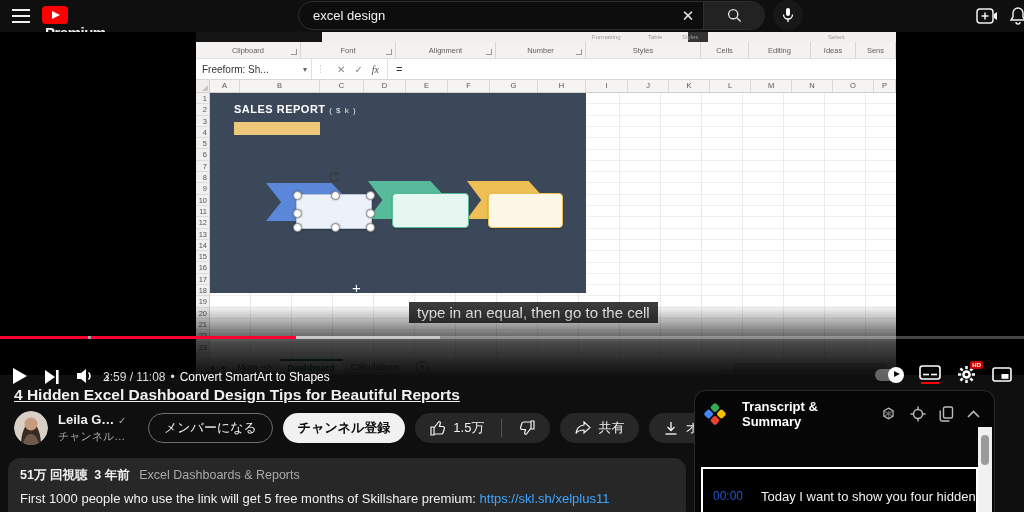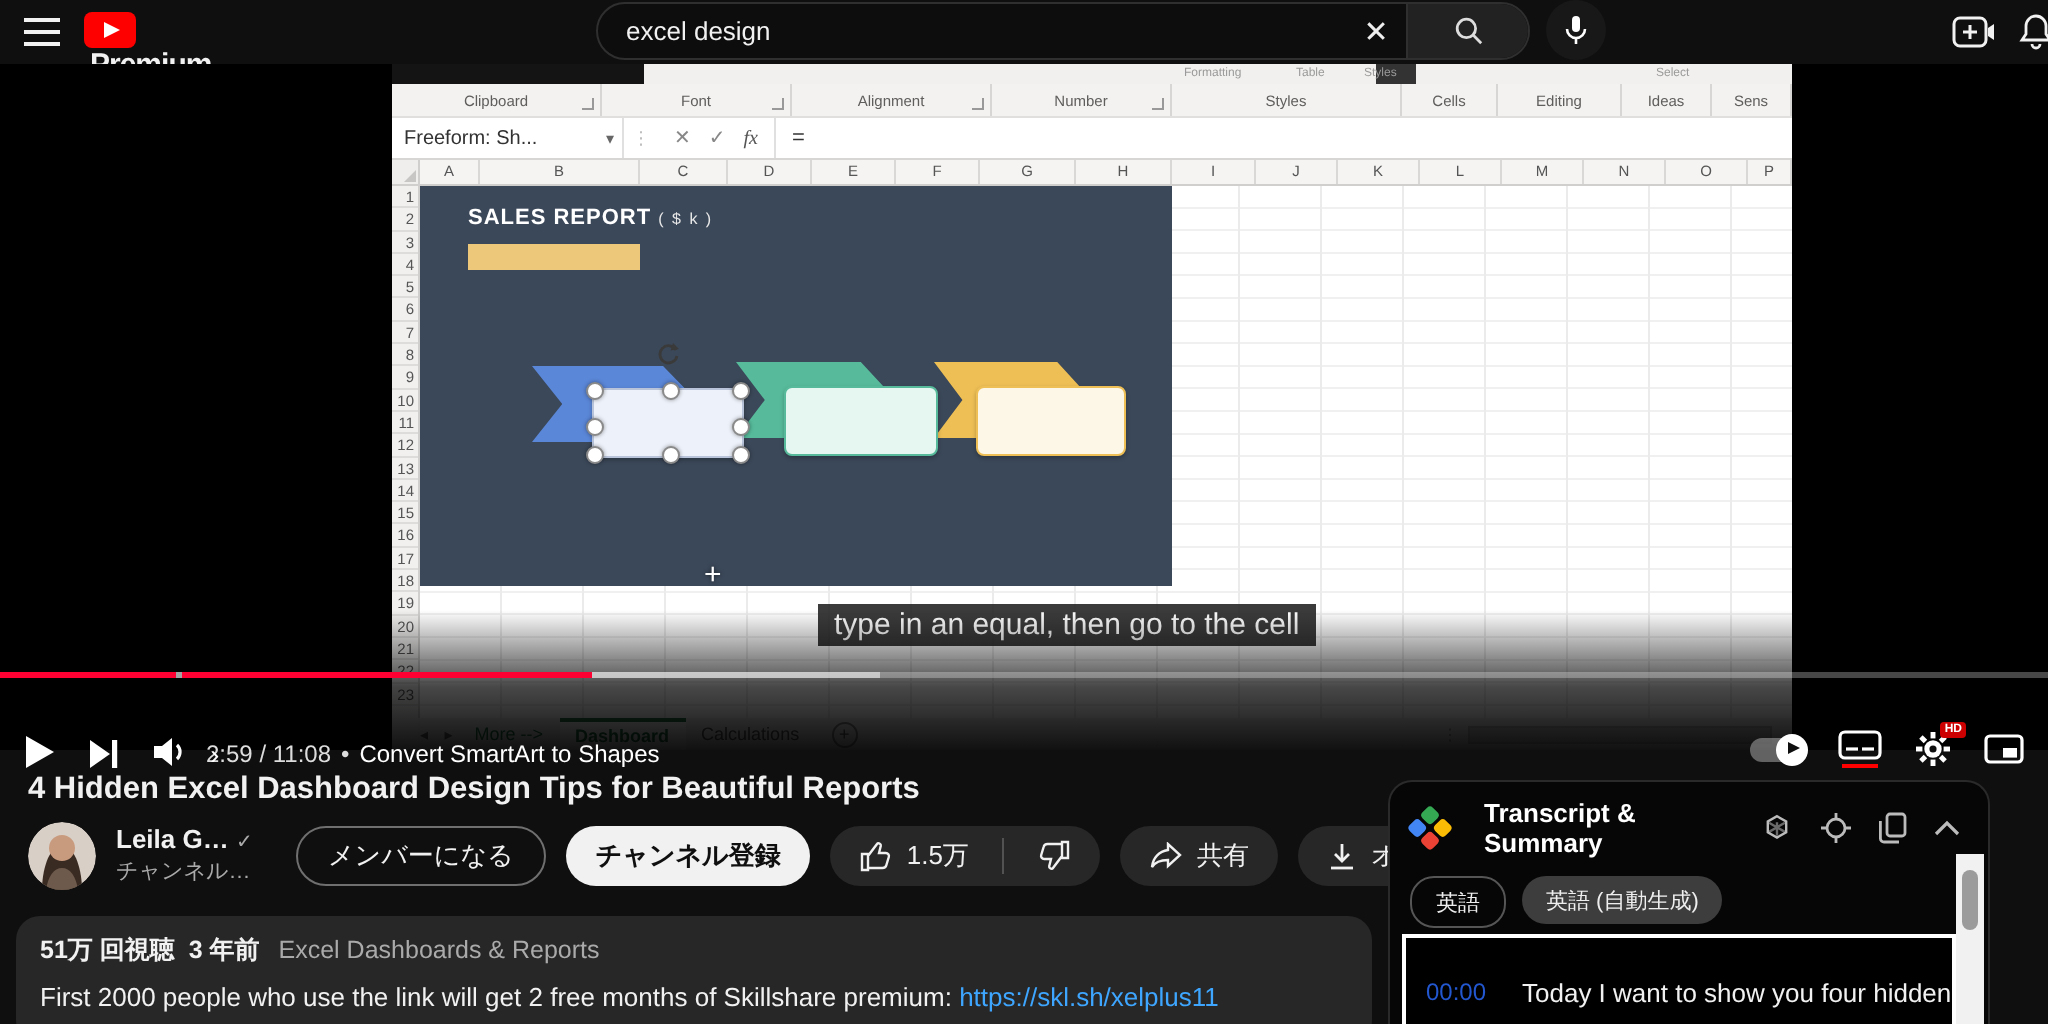--- a/index.html
+++ b/index.html
@@ -96,21 +96,21 @@
   .autoplay{width:27px;height:12px;background:rgba(255,255,255,.35);border-radius:6px;position:relative;cursor:pointer;}
   .autoplay .knob{position:absolute;right:-2px;top:-2px;width:16px;height:16px;border-radius:50%;background:#fff;}
   .autoplay .knob:after{content:"";position:absolute;left:6px;top:4.5px;border-left:6px solid #0f0f0f;border-top:3.5px solid transparent;border-bottom:3.5px solid transparent;}
   .ccwrap{display:flex;flex-direction:column;align-items:center;cursor:pointer;}
   .redline{width:18px;height:2px;background:#f00;margin-top:2px;}
   .gearwrap{position:relative;cursor:pointer;}
   .hdbadge{position:absolute;right:-8px;top:-5px;background:#c00;color:#fff;font-size:6px;font-weight:bold;padding:1px 2px;border-radius:2px;}
 
   
   #info{position:absolute;left:0;top:375px;width:1024px;height:137px;}
-  #vtitle{position:absolute;left:14px;top:11px;font-size:15.5px;font-weight:bold;color:#f1f1f1;}
+  #vtitle{position:absolute;left:14px;top:11px;font-size:15.5px;font-weight:bold;color:#f1f1f1;text-decoration:underline;}
   #chrow{position:absolute;left:14px;top:36px;height:34px;display:flex;align-items:center;gap:10px;}
   .avatar{width:34px;height:34px;border-radius:50%;overflow:hidden;flex:none;cursor:pointer;}
   .namesblk{width:74px;line-height:1.15;}
   .cname{font-size:13px;font-weight:bold;color:#f1f1f1;white-space:nowrap;cursor:pointer;}
   .cname .vcheck{font-size:10px;color:#aaa;font-weight:normal;}
   .csubs{font-size:11px;color:#aaa;margin-top:2px;white-space:nowrap;}
   .pill{height:30px;border-radius:15px;display:flex;align-items:center;font-size:13px;color:#f1f1f1;padding:0 15px;white-space:nowrap;cursor:pointer;box-sizing:border-box;}
   .pill.outline{border:1px solid #6f6f6f;margin-left:6px;}
   .pill.white{background:#f1f1f1;color:#0f0f0f;font-weight:bold;}
   .pill.gray{background:#272727;gap:7px;}
@@ -463,21 +463,21 @@
         <span>⋯</span>
       </div>
   </div>
   <div id="desccard">
     <div class="dmeta">
       <b>51万 回視聴</b>&nbsp;
       <b>3 年前</b>
       <span class="tag">Excel Dashboards &amp; Reports</span>
     </div>
     <div class="dtext">
-      <span>First 2000 people who use the link will get 2 free months of Skillshare premium: </span><span class="dlink">https://skl.sh/xelplus11</span>
+      <span>First 1000 people who use the link will get 5 free months of Skillshare premium: </span><span class="dlink">https://skl.sh/xelplus11</span>
     </div>
   </div>
 </div>
 
 <div id="transcript">
   <div id="thead">
     <div class="glogo">
         <i class="g1"></i>
         <i class="g2"></i>
         <i class="g3"></i>
@@ -508,24 +508,20 @@
             <path d="M10.5 15H3A1.8 1.8 0 0 1 1.2 13.2V4.5" stroke="#bbb" stroke-width="1.4" fill="none"></path>
           </svg>
       </span>
       <span>
         <svg width="13" height="8" viewBox="0 0 13 8">
             <path d="M1 7l5.5-5.5L12 7" stroke="#bbb" stroke-width="1.6" fill="none"></path>
           </svg>
       </span>
     </div>
   </div>
-  <div id="chips">
-      <div class="chip outline">英語</div>
-      <div class="chip fill">英語 (自動生成)</div>
-    </div>
   <div id="scrolltrack">
       <div id="scrollthumb"></div>
     </div>
   <div id="tframe">
     <div id="tinner">
         <div class="trow">
           <span class="ttime">00:00</span>
           <span class="ttext">Today I want to show you four hidden</span>
         </div>
         <div class="trow"></div>

